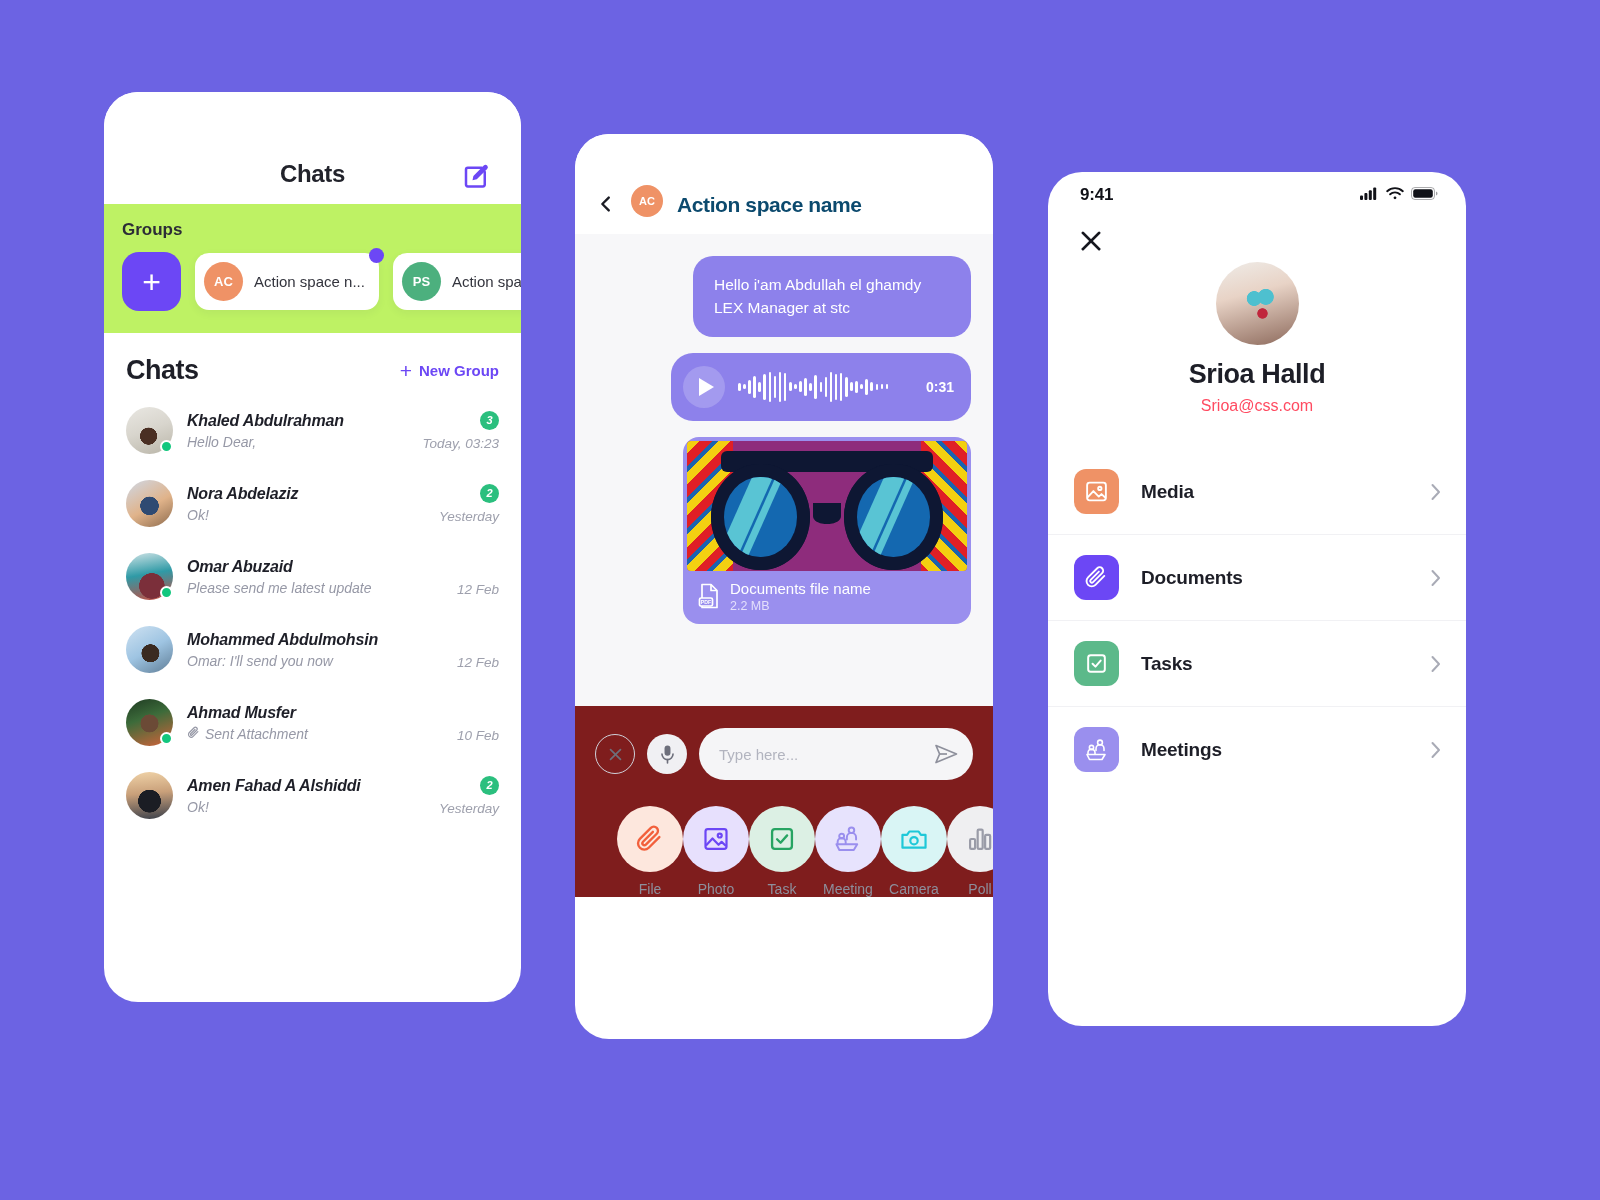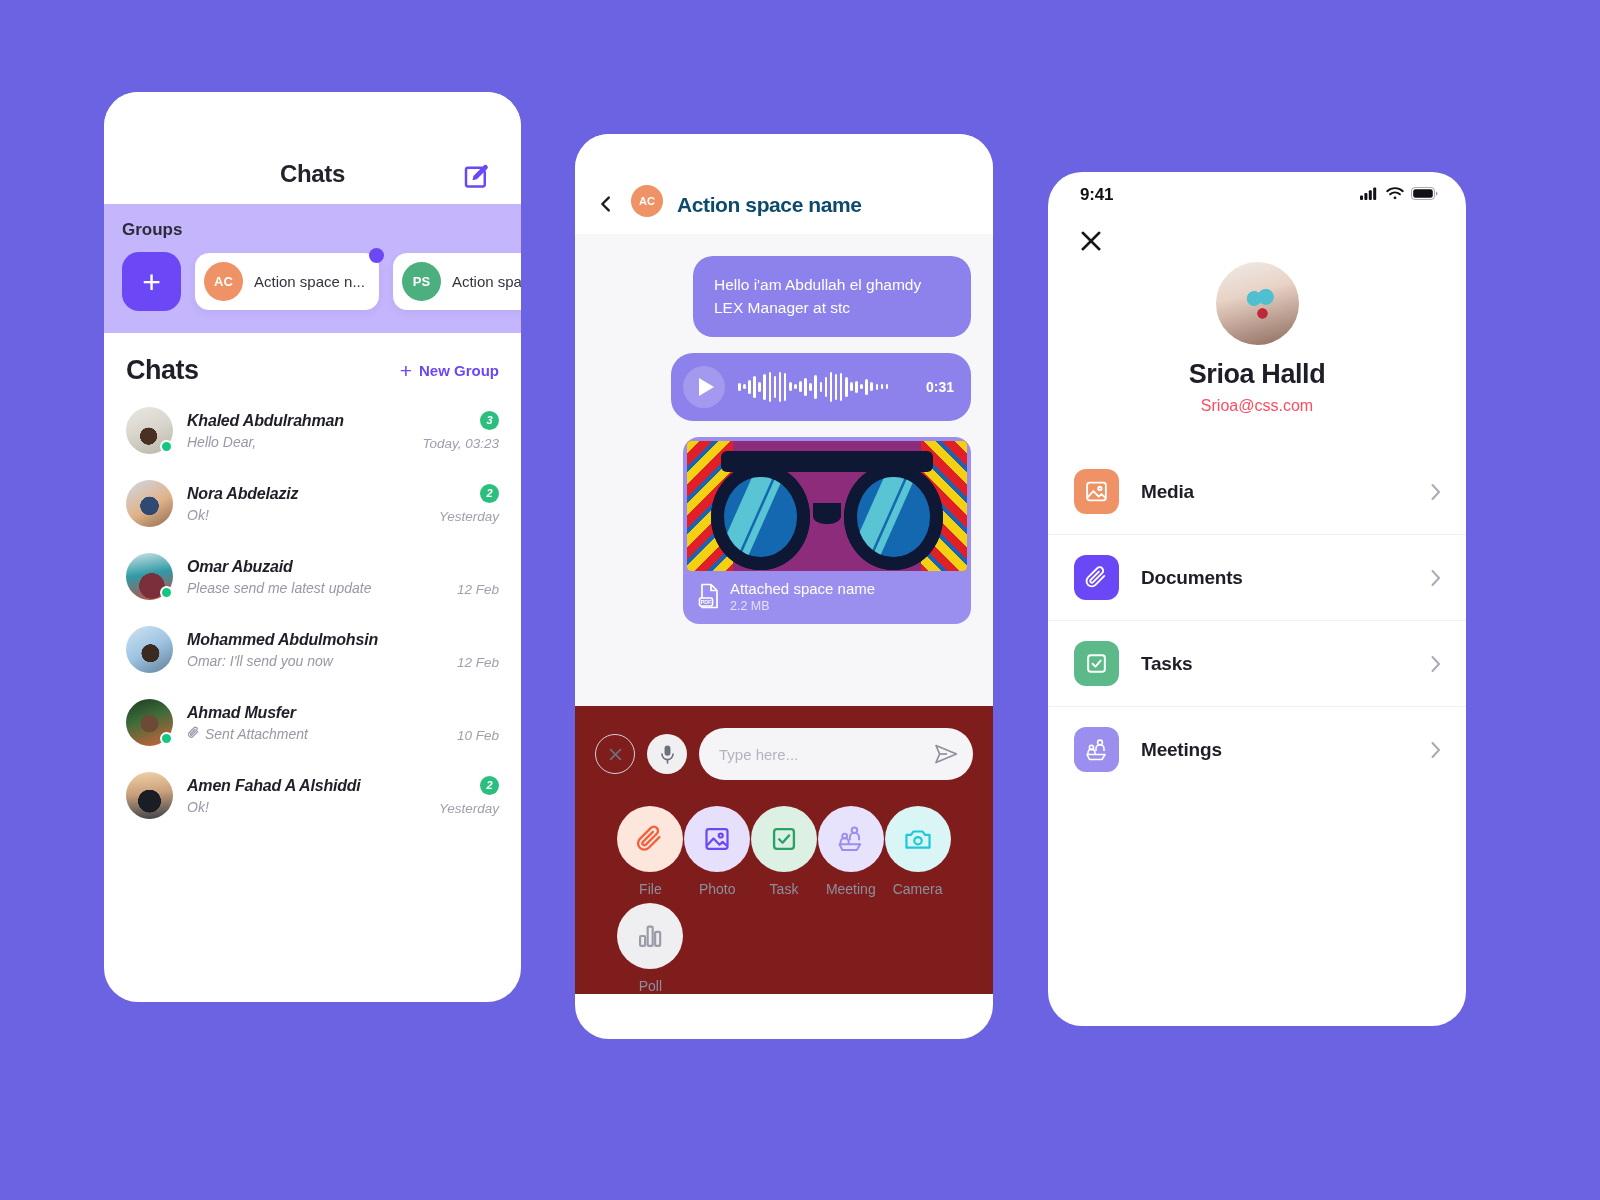--- a/index.html
+++ b/index.html
@@ -29,21 +29,21 @@
     position: relative;
     padding-bottom: 16px;
     background: #fff;
   }
   .chats-header .title {
     font-size: 24px; font-weight: 700; color: #22232b; letter-spacing: -0.3px;
   }
   .edit-icon { position: absolute; right: 30px; bottom: 12px; width: 30px; height: 30px; }
 
   .groups-band {
-    background: #c4b5fd;
+    background: #bef264;
     padding: 16px 0 22px 18px;
   }
   .groups-band .band-title {
     font-size: 17px; font-weight: 700; color: #2c2d36; margin-bottom: 12px;
   }
   .group-rail { display: flex; align-items: center; gap: 14px; }
   .add-group-btn {
     flex: 0 0 auto;
     width: 59px; height: 59px; border-radius: 17px;
     background: #6C47F5;
@@ -190,21 +190,21 @@
   }
   .text-field input {
     flex: 1 1 auto; border: 0; outline: 0; background: transparent;
     font-family: "Liberation Sans", sans-serif;
     font-size: 15px; color: #4a4b56;
   }
   .text-field input::placeholder { color: #b2b4bf; }
   .send-icon { width: 26px; height: 26px; flex: 0 0 auto; }
 
   .actions-grid {
-    display: grid; grid-template-columns: repeat(5, 1fr);
+    display: grid; grid-template-columns: repeat(6, 1fr);
     row-gap: 6px; padding: 26px 22px 0 22px;
   }
   .action-cell { display: flex; flex-direction: column; align-items: center; gap: 9px; }
   .action-circle {
     width: 66px; height: 66px; border-radius: 50%;
     display: flex; align-items: center; justify-content: center;
   }
   .action-label { font-size: 14px; color: #8d8f9c; }
 
   
@@ -540,21 +540,21 @@
         <div class="file-meta">
           <div class="pdf-icon">
             <svg viewBox="0 0 24 26" fill="none" stroke="#fff" stroke-width="1.7" stroke-linejoin="round">
               <path d="M5 1.5h9l6 6v17H5z"></path>
               <path d="M14 1.5V7.5h6"></path>
               <rect x="2.5" y="15" width="13" height="8" rx="1.6" fill="#9A8FEE" stroke="#fff"></rect>
               <text x="9" y="21.2" font-size="5.2" fill="#fff" stroke="none" text-anchor="middle" font-family="Liberation Sans, sans-serif" font-weight="bold">PDF</text>
             </svg>
           </div>
           <div>
-            <div class="file-name">Attached space name</div>
+            <div class="file-name">Documents file name</div>
             <div class="file-size">2.2 MB</div>
           </div>
         </div>
       </div>
     </div>
 
     <div class="composer-area">
       <div class="composer-row">
         <div class="round-btn-outline">
           <svg width="17" height="17" viewBox="0 0 24 24" fill="none" stroke="#6d6f7b" stroke-width="2.4" stroke-linecap="round">

